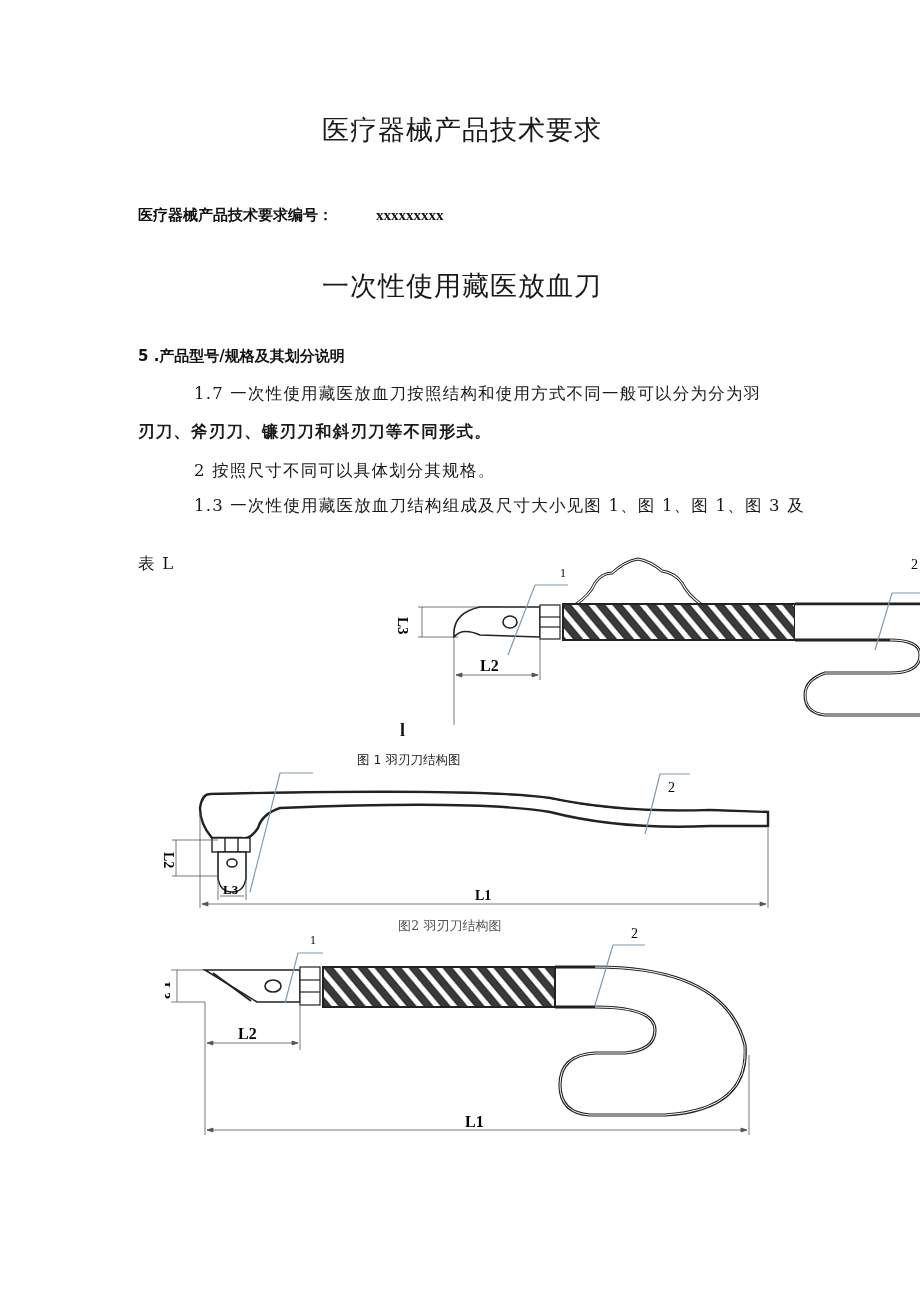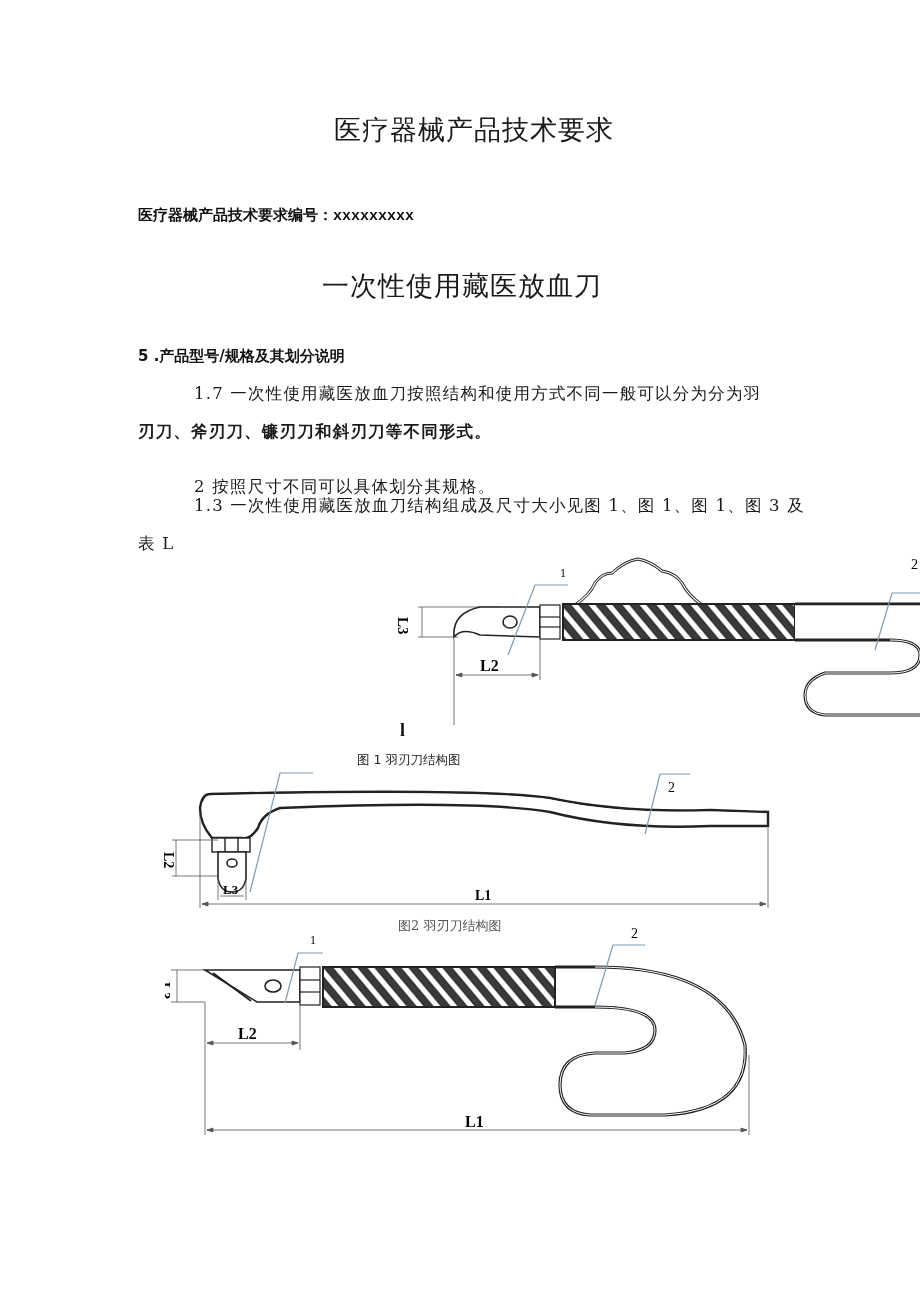--- a/index.html
+++ b/index.html
@@ -10,35 +10,35 @@
   .bold-sans { font-family: "DejaVu Sans", "Liberation Sans", sans-serif; font-weight: bold; font-size: 15px; }
   .body-text { font-size: 16.5px; letter-spacing: 1.2px; color: #1a1a1a; }
   .caption { font-family: "DejaVu Sans", "Liberation Sans", sans-serif; font-size: 12.5px; color: #222; }
   .caption2 { font-family: "DejaVu Serif", "Liberation Serif", serif; font-size: 13px; color: #555; }
   svg text { font-family: "Liberation Serif", "DejaVu Serif", serif; }
   .figure { position: absolute; }
 </style>
 </head>
 <body>
 
-<div class="abs title" style="left:322px; top:112px;margin-left:12px;">医疗器械产品技术要求</div>
+<div class="abs title" style="left:322px; top:112px;">医疗器械产品技术要求</div>
 
 <div class="abs bold-sans" style="left:138px; top:206px;">
-  <span>医疗器械产品技术要求编号：</span><span style="font-family:Liberation Mono, monospace;font-weight:bold;">xxxxxxxxx</span>
+  <span>医疗器械产品技术要求编号：</span><span style="font-family:Liberation Serif, serif;font-weight:bold;margin-left:43px;">xxxxxxxxx</span>
 </div>
 
 <div class="abs title" style="left:322px; top:268px;">一次性使用藏医放血刀</div>
 
 <div class="abs bold-sans" style="left:138px; top:347px;">5 .产品型号/规格及其划分说明</div>
 
 <div class="abs body-text" style="left:194px; top:383px;">1.7 一次性使用藏医放血刀按照结构和使用方式不同一般可以分为分为羽</div>
 <div class="abs body-text" style="left:138px; top:421px;font-weight:bold;">刃刀、斧刃刀、镰刃刀和斜刃刀等不同形式。</div>
-<div class="abs body-text" style="left:194px; top:476px;">2 按照尺寸不同可以具体划分其规格。</div>
+<div class="abs body-text" style="left:194px; top:460px;">2 按照尺寸不同可以具体划分其规格。</div>
 <div class="abs body-text" style="left:194px; top:495px;">1.3 一次性使用藏医放血刀结构组成及尺寸大小见图 1、图 1、图 1、图 3 及</div>
-<div class="abs body-text" style="left:138px; top:533px;">表 L</div>
+<div class="abs body-text" style="left:138px; top:553px;">表 L</div>
 
 <svg class="figure" style="left:380px; top:555px;" width="540" height="170" viewBox="0 0 540 170">
   <defs>
     <pattern id="stripes1" patternUnits="userSpaceOnUse" width="17" height="40" patternTransform="skewX(40)">
       <rect x="0" y="0" width="17" height="40" fill="#fff"></rect>
       <rect x="4" y="0" width="9" height="40" fill="#3a3a3a"></rect>
       <line x1="4" y1="0" x2="4" y2="40" stroke="#111" stroke-width="1"></line>
       <line x1="13" y1="0" x2="13" y2="40" stroke="#111" stroke-width="1"></line>
     </pattern>
   </defs>

